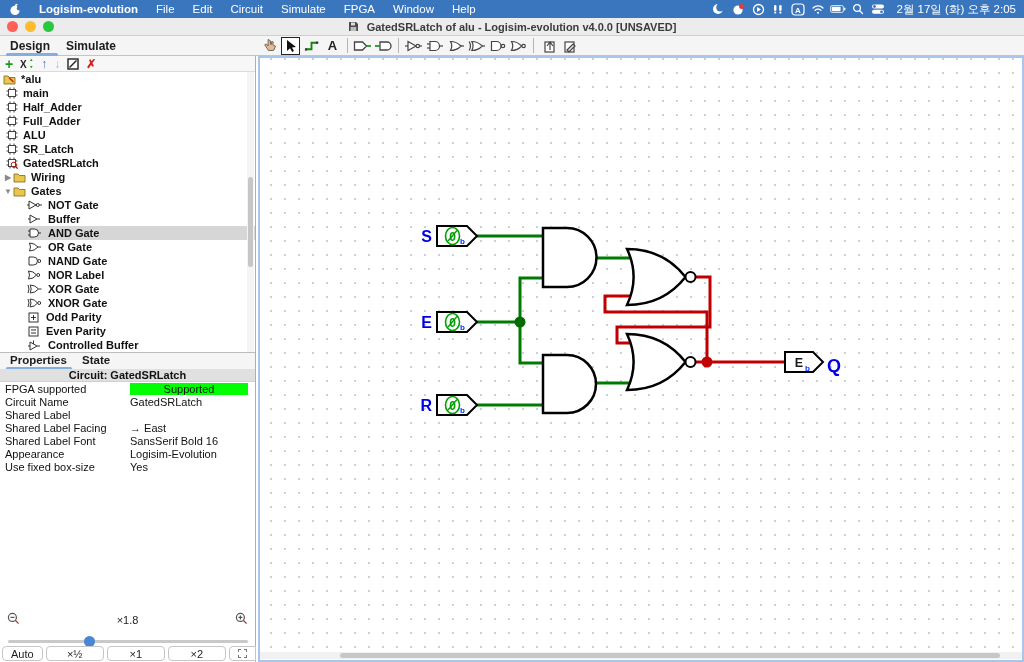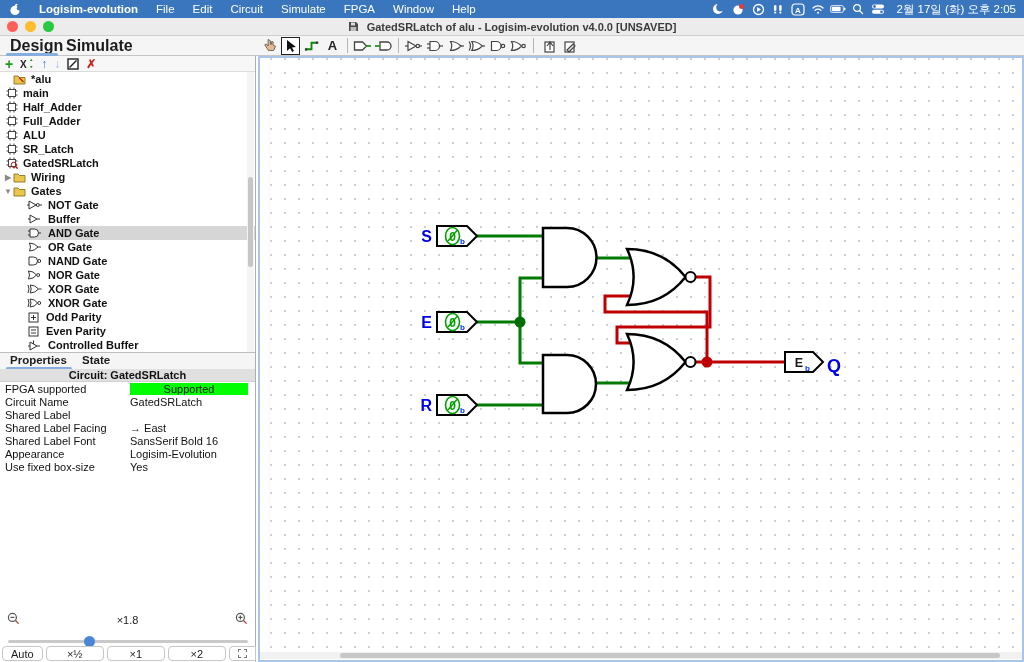--- a/index.html
+++ b/index.html
@@ -15,39 +15,39 @@
   .clock { font-size:11.5px; white-space:nowrap; padding-left:6px; }
 
   
   #titlebar { position:absolute; left:0; top:18px; width:1024px; height:18px; background:#ececec; border-bottom:1px solid #cfcfcf; display:flex; align-items:center; }
   .tl { width:11px; height:11px; border-radius:50%; margin-left:7px; }
   .tl.red{ background:#ff5f57; } .tl.yellow{ background:#febc2e; } .tl.green{ background:#28c840; }
   #title-center { position:absolute; left:0; right:0; text-align:center; font-size:11px; font-weight:bold; color:#3b3b3b; display:flex; justify-content:center; align-items:center; gap:8px; }
 
   
   #tabrow { position:absolute; left:0; top:36px; width:1024px; height:20px; background:#f5f5f5; border-bottom:1px solid #c4c4c4; }
-  .tab { position:absolute; top:0; height:19px; font-size:16px; font-weight:bold; color:#1c1c1c; display:flex; align-items:center; }
+  .tab { position:absolute; top:0; height:19px; font-size:12px; font-weight:bold; color:#1c1c1c; display:flex; align-items:center; }
   #tab-design { left:10px; } #tab-simulate { left:66px; }
   #tab-underline { position:absolute; left:6px; top:17px; width:52px; height:3px; background:#84aede; border-radius:2px; }
   #main-toolbar { position:absolute; left:260px; top:0; height:19px; display:flex; align-items:center; gap:2px; }
   .tbtn { width:19px; height:18px; display:flex; align-items:center; justify-content:center; }
   .tbtn.selected { border:1.5px solid #222; background:#fff; }
   .tsep { width:1px; height:15px; background:#b5b5b5; margin:0 3px; }
 
   
   #leftpanel { position:absolute; left:0; top:56px; width:256px; height:606px; background:#fff; border-right:1px solid #aeaeae; }
   #explorer-toolbar { position:absolute; left:0; top:0; width:255px; height:16px; background:#f7f7f7; display:flex; align-items:center; gap:7px; padding-left:5px; border-bottom:1px solid #dcdcdc; }
   .xbtn { height:14px; display:flex; align-items:center; justify-content:center; font-size:12px; font-weight:bold; }
 
   #tree { position:absolute; left:0; top:16px; width:255px; height:280px; overflow:hidden; background:#fff; }
   .trow { height:14px; display:flex; align-items:center; font-size:11px; font-weight:bold; color:#111; white-space:nowrap; }
   .trow.selected { background:#d6d6d6; }
   .trow .tri { width:10px; font-size:8px; color:#8a8a8a; text-align:center; flex:0 0 10px; }
   .trow .ticon { display:flex; align-items:center; justify-content:center; margin-right:5px; }
-  .ind-root { padding-left:13px; } .ind-circ { padding-left:6px; } .ind-folder { padding-left:3px; } .ind-tool { padding-left:27px; }
+  .ind-root { padding-left:3px; } .ind-circ { padding-left:6px; } .ind-folder { padding-left:3px; } .ind-tool { padding-left:27px; }
   #tree-scrollbar { position:absolute; right:1px; top:16px; width:7px; height:280px; background:#f4f4f4; }
   #tree-scrollthumb { position:absolute; left:1px; top:105px; width:5px; height:90px; background:#c6c6c6; border-radius:3px; }
 
   #prop-tabs { position:absolute; left:0; top:296px; width:255px; height:17px; border-top:1px solid #bdbdbd; background:#f5f5f5; }
   .ptab { position:absolute; top:1px; font-size:11.5px; font-weight:bold; color:#1c1c1c; }
   #ptab-properties { left:10px; } #ptab-state { left:82px; }
   #ptab-underline { position:absolute; left:6px; top:14px; width:66px; height:3px; background:#84aede; border-radius:2px; }
   #prop-header { position:absolute; left:0; top:313px; width:255px; height:13px; background:#e0e0e0; text-align:center; font-size:11px; font-weight:bold; color:#111; line-height:13px; border-bottom:1px solid #d0d0d0; }
   #prop-table { position:absolute; left:0; top:326px; width:255px; }
   .prow { height:13px; display:flex; font-size:11px; color:#111; align-items:center; }
@@ -434,21 +434,21 @@
         </span>
       <span>NAND Gate</span>
     </div>
     <div class="trow ind-tool">
       <span class="ticon">
           <svg width="16" height="10" viewBox="0 0 16 10" fill="none" stroke="#333" stroke-width="1">
             <path d="M1.5,1 q5,0 8,4 q-3,4 -8,4 q2,-4 0,-8 z" fill="#fff"></path>
             <circle cx="11.2" cy="5" r="1.5" fill="#fff"></circle>
           </svg>
         </span>
-      <span>NOR Gate</span>
+      <span>NOR Label</span>
     </div>
     <div class="trow ind-tool">
       <span class="ticon">
           <svg width="16" height="10" viewBox="0 0 16 10" fill="none" stroke="#333" stroke-width="1">
             <path d="M1,1 q2,4 0,8"></path>
             <path d="M3.2,1 q5,0 8.3,4 q-3.3,4 -8.3,4 q2,-4 0,-8 z" fill="#fff"></path>
             <line x1="11.7" y1="5" x2="14.5" y2="5"></line>
           </svg>
         </span>
       <span>XOR Gate</span>

